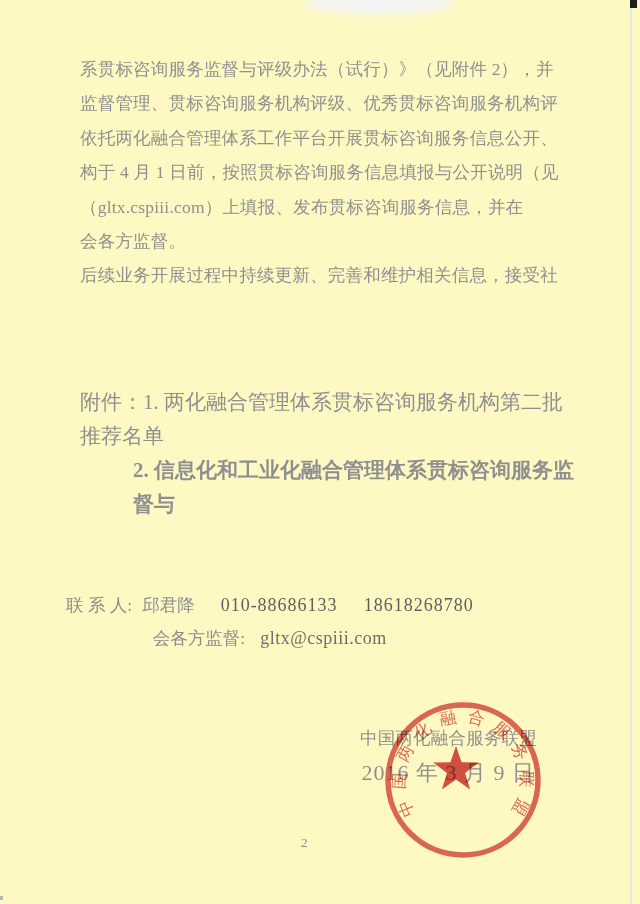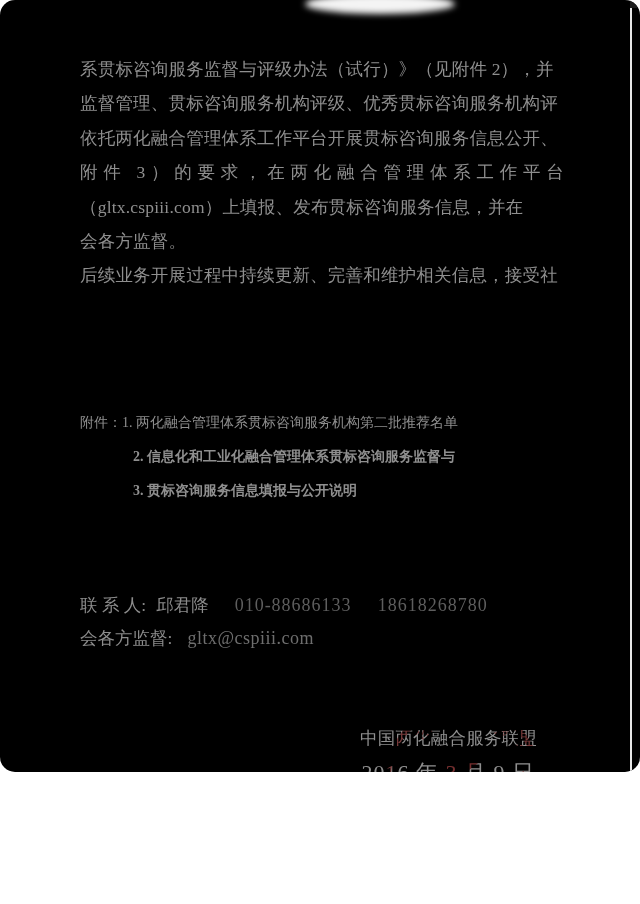--- a/index.html
+++ b/index.html
@@ -3,26 +3,25 @@
 <meta charset="utf-8">
 <style>
   html, body {
     margin: 0;
     padding: 0;
     background: #ffffff;
   }
   .page {
     position: relative;
     width: 640px;
-    height: 772px;
-    background: #000000;
+    height: 904px;
+    background: #fef9c3;
     overflow: hidden;
     font-family: "Liberation Serif", "DejaVu Serif", serif;
     color: #8f8f8f;
-    border-radius: 15px;
   }
 
   
   .smudge {
     position: absolute;
     left: 305px; top: -6px;
     width: 150px; height: 20px;
     background: #f4f4f4;
     border-radius: 50%;
     filter: blur(3px);
@@ -59,35 +58,36 @@
   .body-text .line { white-space: nowrap; }
   .body-text .line.spread {
     white-space: normal;
     text-align: justify;
     text-align-last: justify;
   }
 
   
   .attachments {
     position: absolute;
-    left: 80px; top: 406px;
+    left: 80px; top: 385px;
     width: 500px;
-    font-size: 14px;
+    font-size: 21px;
     line-height: 34px;
     color: #8f8f8f;
   }
   .attachments .indent { padding-left: 53px; font-weight: bold; }
 
   
   .contact {
     position: absolute;
-    left: 80px; top: 589px;
+    left: 66px; top: 589px;
     font-size: 17.5px;
     line-height: 33px;
     color: #8c8c8c;
+    text-align: center;
   }
   .contact .name { margin-left: 10px; }
   .contact .num {
     margin-left: 26px;
     color: #5e5e5e;
     letter-spacing: 1px;
     font-size: 18px;
   }
   .contact .email {
     margin-left: 15px;
@@ -143,30 +143,29 @@
 
   <div class="smudge"></div>
   <div class="edge-line"></div>
   <div class="corner-dot"></div>
   <div class="bottom-dot"></div>
 
   <div class="body-text">
     <div class="line">系贯标咨询服务监督与评级办法（试行）》（见附件 2），并</div>
     <div class="line">监督管理、贯标咨询服务机构评级、优秀贯标咨询服务机构评</div>
     <div class="line">依托两化融合管理体系工作平台开展贯标咨询服务信息公开、</div>
-    <div class="line spread">附件 3）的要求，在两化融合管理体系工作平台</div>
+    <div class="line">构于 4 月 1 日前，按照贯标咨询服务信息填报与公开说明（见</div>
     <div class="line">（gltx.cspiii.com）上填报、发布贯标咨询服务信息，并在</div>
     <div class="line">会各方监督。</div>
     <div class="line">后续业务开展过程中持续更新、完善和维护相关信息，接受社</div>
   </div>
 
   <div class="attachments">
     <div class="line"><span>附件：</span><span>1. 两化融合管理体系贯标咨询服务机构第二批推荐名单</span></div>
     <div class="line indent">2. 信息化和工业化融合管理体系贯标咨询服务监督与</div>
-    <div class="line indent">3. 贯标咨询服务信息填报与公开说明</div>
   </div>
 
   <div class="contact">
     <div class="line">
       <span>联 系 人:</span><span class="name">邱君降</span><span class="num">010-88686133</span><span class="num">18618268780</span>
     </div>
     <div class="line">
       <span>会各方监督:</span><span class="email">gltx@cspiii.com</span>
     </div>
   </div>

